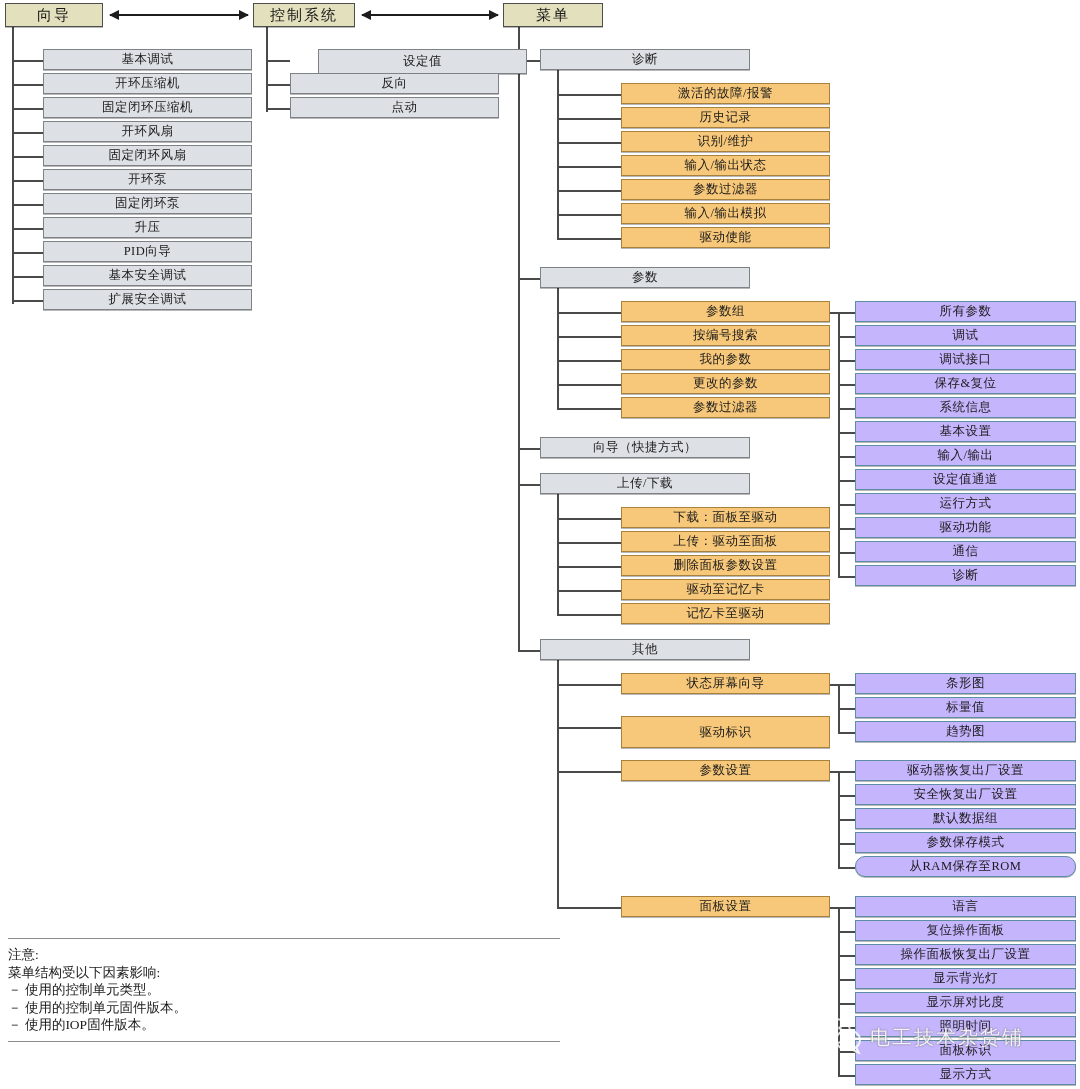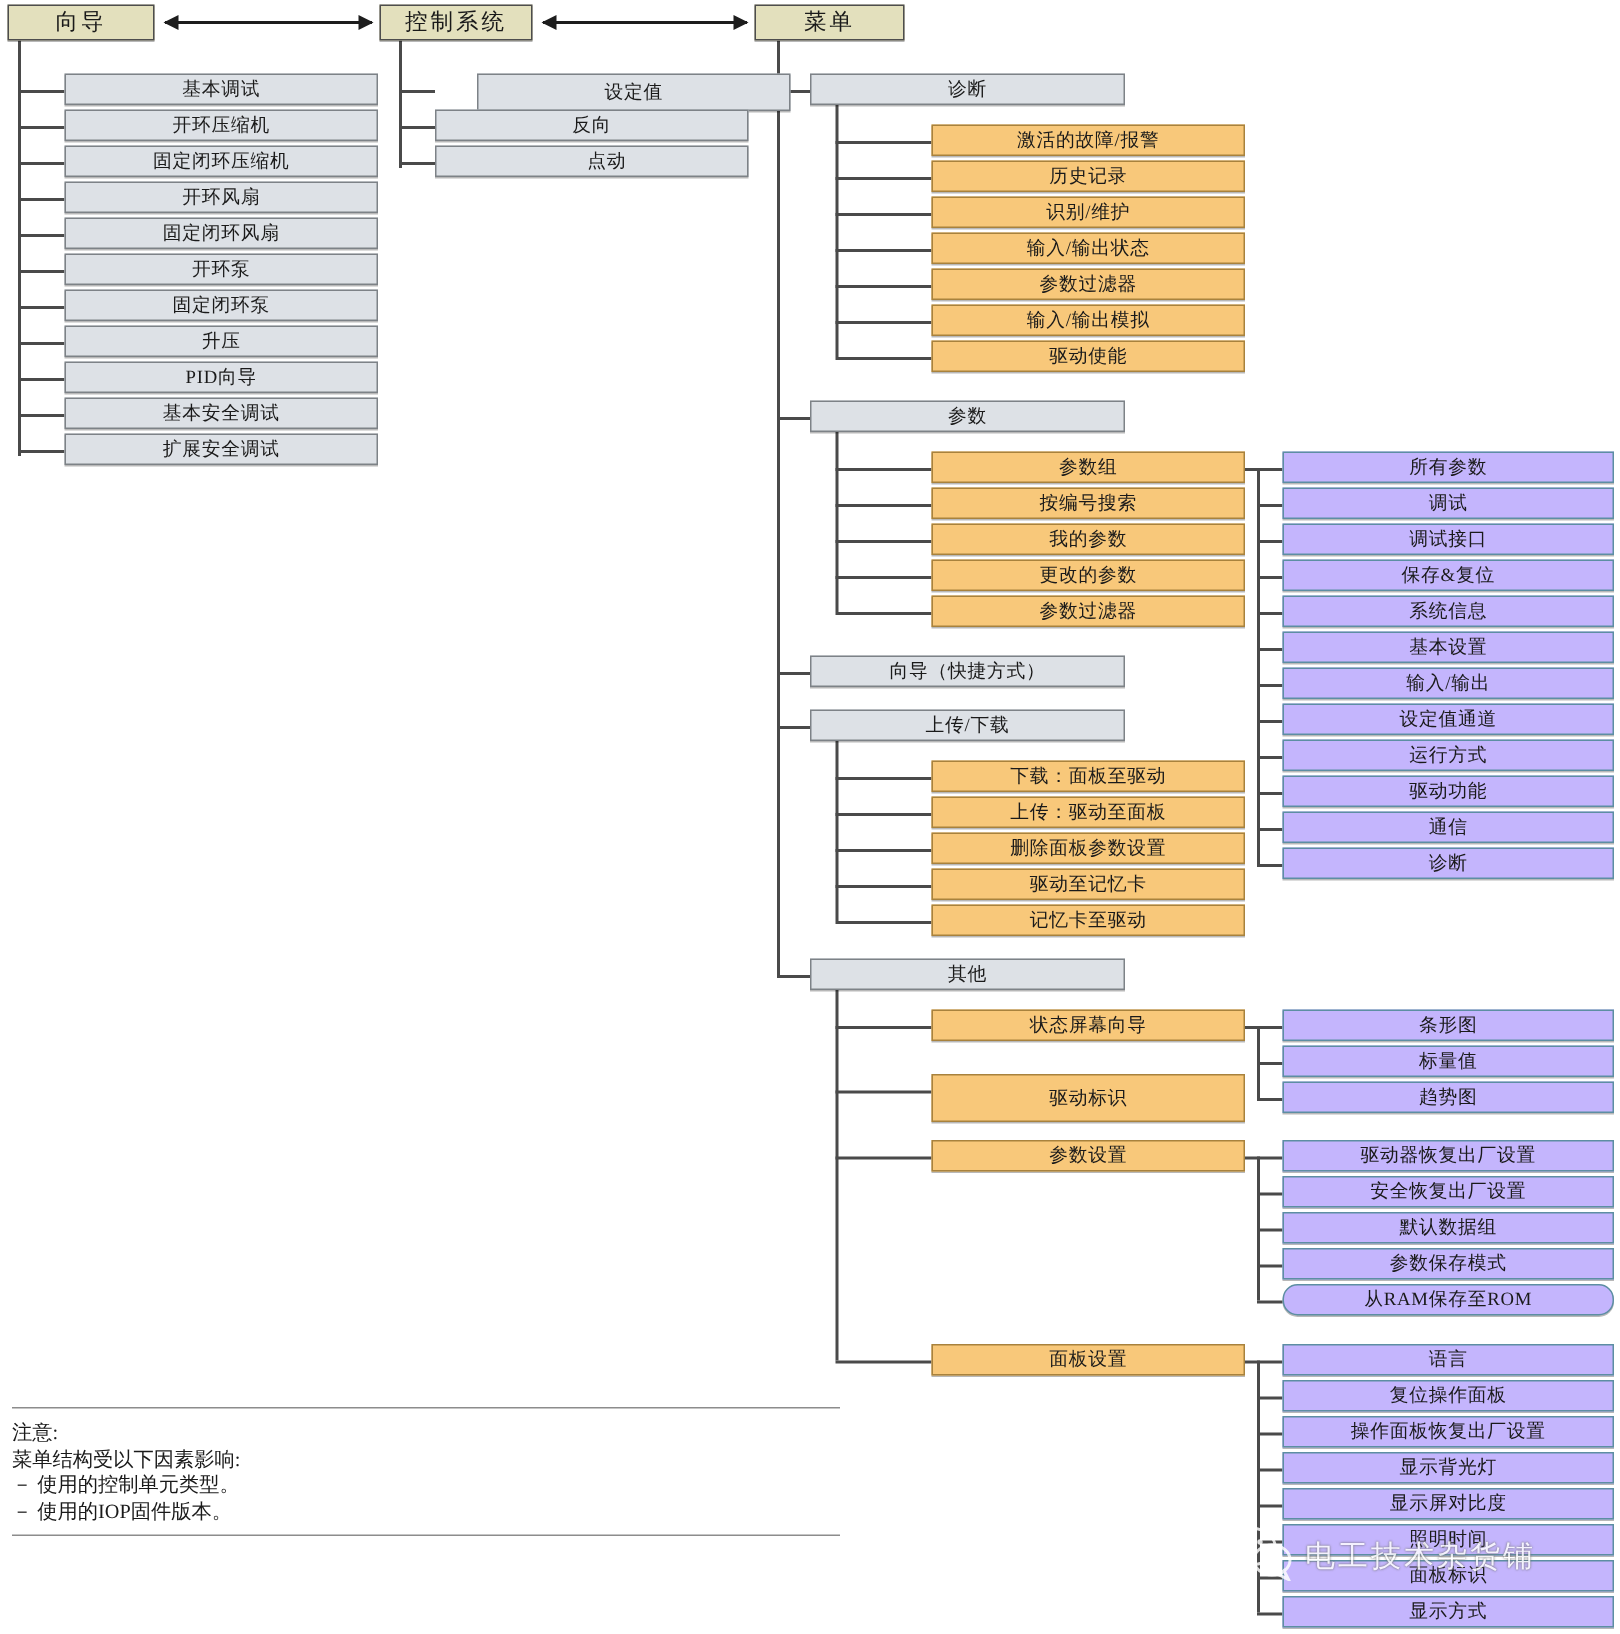--- a/index.html
+++ b/index.html
@@ -409,20 +409,21 @@
         <span>显示方式</span>
       </div>
     </div>
 
   <div id="notice" style="top:938px;">
     <div class="rule"></div>
     <div class="body">
       <div class="line">注意:</div>
       <div class="line">菜单结构受以下因素影响:</div>
       <div class="line">－ 使用的控制单元类型。</div>
+      <div class="line">－ 使用的控制单元固件版本。</div>
       <div class="line">－ 使用的IOP固件版本。</div>
     </div>
     <div class="rule"></div>
   </div>
 
   <div id="watermark">
     <span class="wm-logo">
       <svg width="46" height="38" viewBox="0 0 46 38" aria-hidden="true">
         <ellipse cx="17" cy="15" rx="15" ry="12" fill="none" stroke="#ffffff" stroke-width="2"></ellipse>
         <path d="M8 24 L5 31 L12 27 Z" fill="none" stroke="#ffffff" stroke-width="2"></path>

